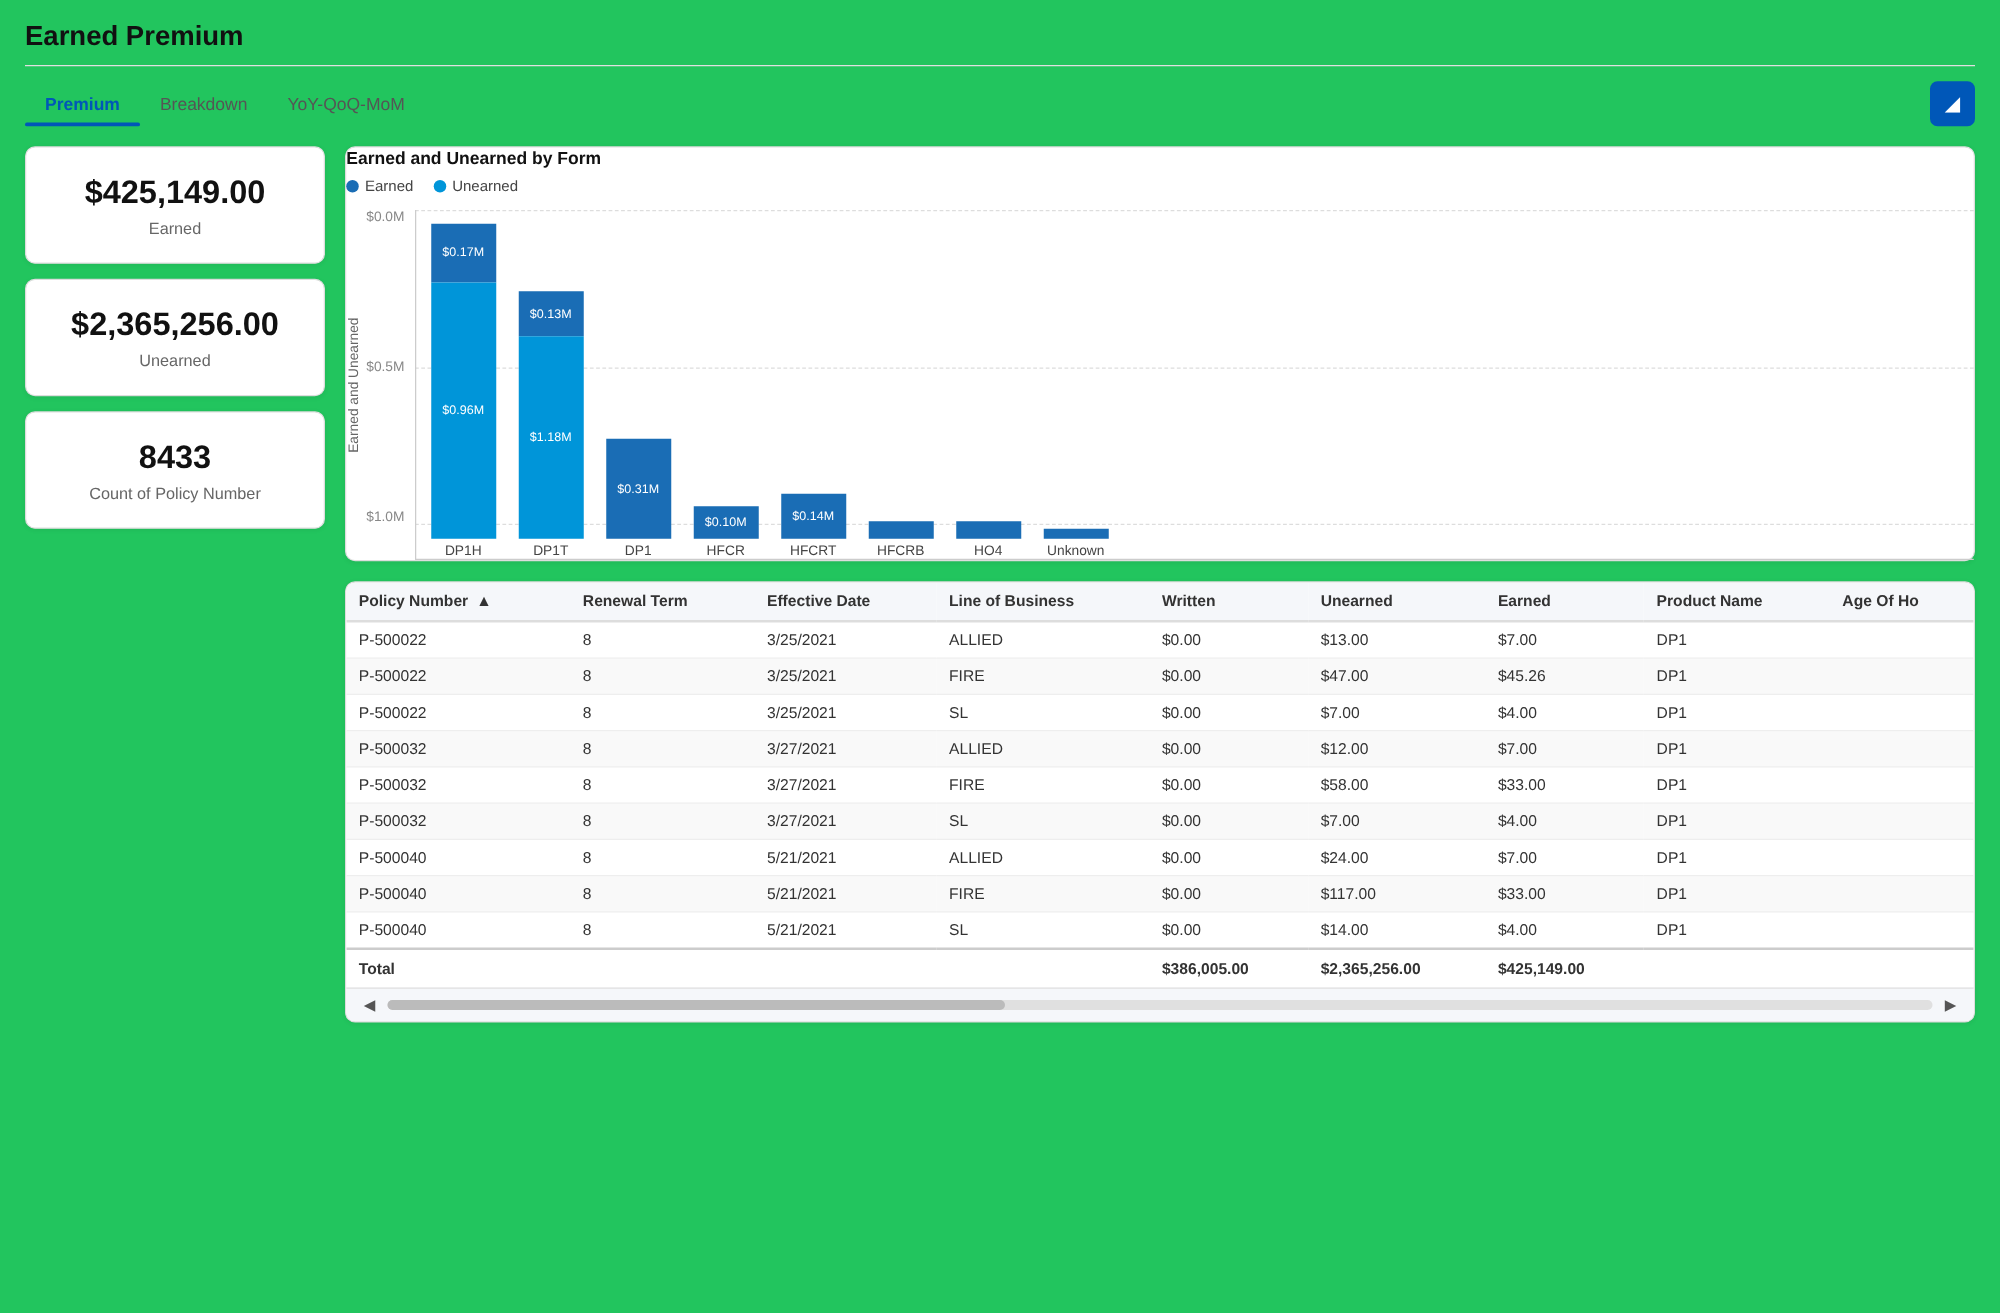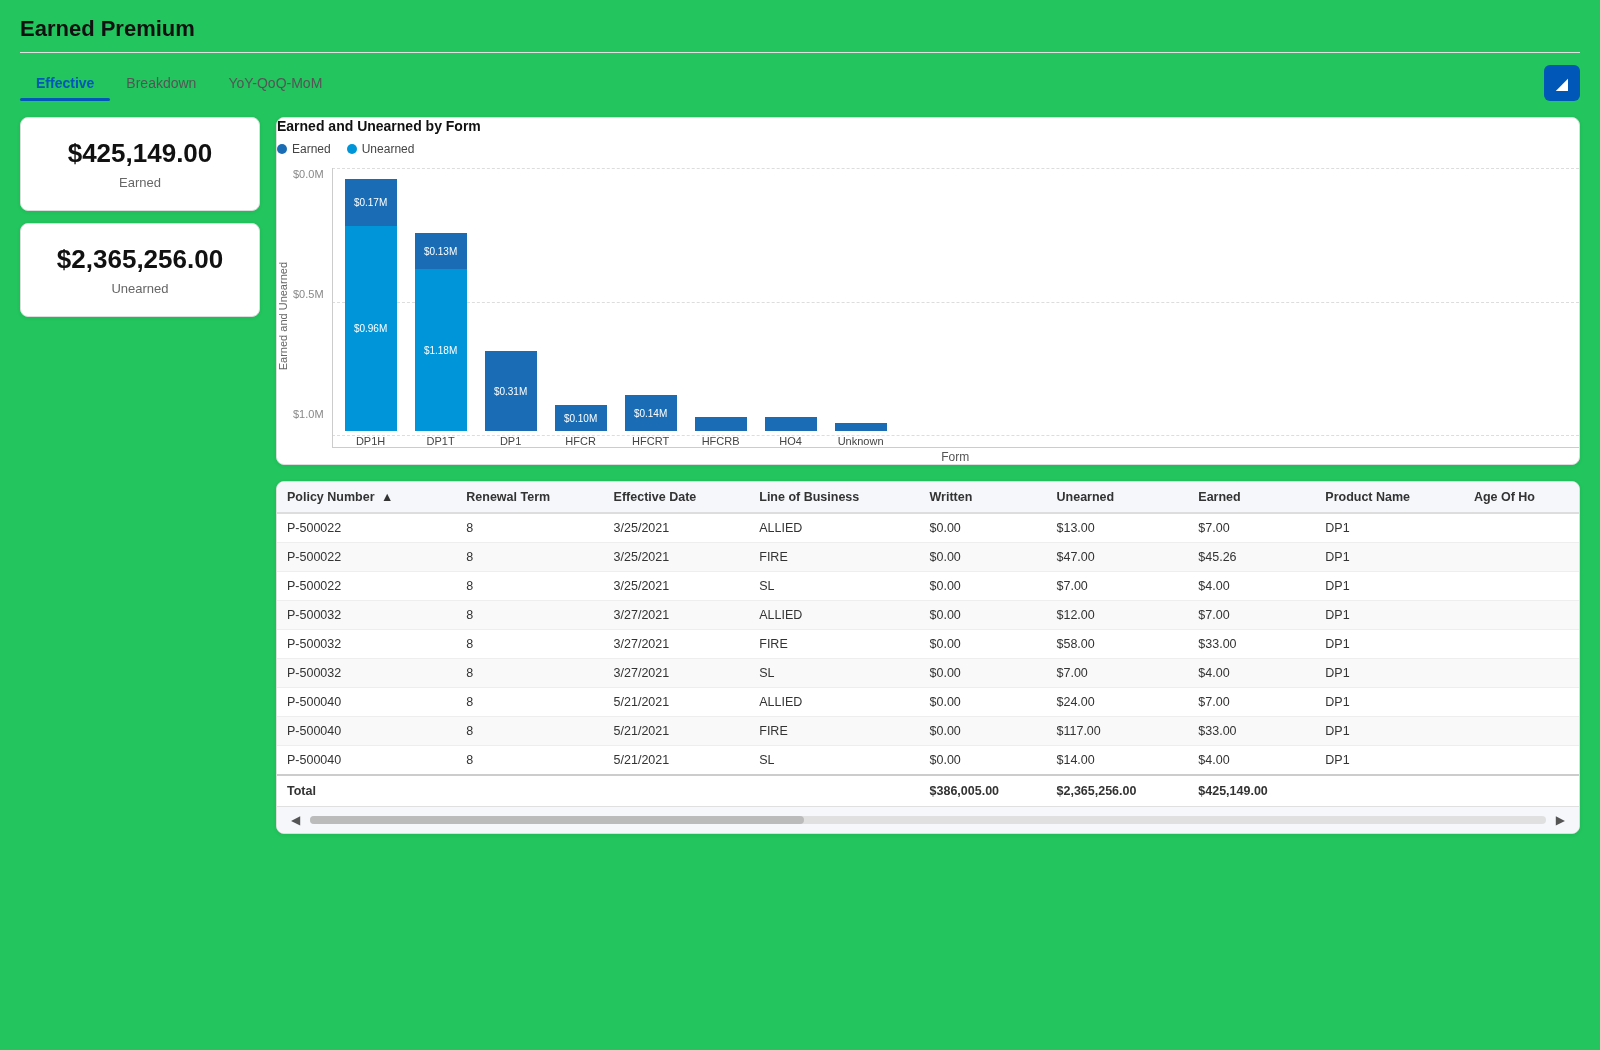--- a/index.html
+++ b/index.html
@@ -58,21 +58,21 @@
   </style>
 </head>
 <body>
 
 <div class="page-container">
 
   <div class="page-title">Earned Premium</div>
 
   <div class="tabs-row">
     <div class="tab active">
-      <span>Effective</span>
+      <span>Premium</span>
     </div>
     <div class="tab">
       <span>Breakdown</span>
     </div>
     <div class="tab">
       <span>YoY-QoQ-MoM</span>
     </div>
     <button class="filter-btn">
       <span class="filter-icon">◢</span>
     </button>
@@ -81,20 +81,24 @@
   <div class="main-content">
 
     <div class="left-panel">
       <div class="metric-card">
         <div class="metric-value">$425,149.00</div>
         <div class="metric-label">Earned</div>
       </div>
       <div class="metric-card">
         <div class="metric-value">$2,365,256.00</div>
         <div class="metric-label">Unearned</div>
+      </div>
+      <div class="metric-card">
+        <div class="metric-value">8433</div>
+        <div class="metric-label">Count of Policy Number</div>
       </div>
     </div>
 
     <div class="right-panel">
 
       <div class="chart-card">
         <div class="chart-title">Earned and Unearned by Form</div>
         <div class="chart-legend">
           <div class="legend-item">
             <div class="legend-dot" style="background:#1a6db5;"></div>
@@ -172,21 +176,20 @@
                   </div>
                   <div class="bar-label">HO4</div>
                 </div>
                 <div class="bar-group">
                   <div class="bar-stack">
                     <div class="bar-segment earned" style="height: 8px;"></div>
                   </div>
                   <div class="bar-label">Unknown</div>
                 </div>
               </div>
-            <div style="text-align:center; font-size:12px; color:#555; font-weight:500; margin-top:2px;">Form</div>
           </div>
         </div>
       </div>
 
       <div class="table-card">
         <div class="table-wrapper">
           <table>
             <thead>
               <tr>
                 <th>Policy Number <span class="sort-arrow">▲</span></th>

